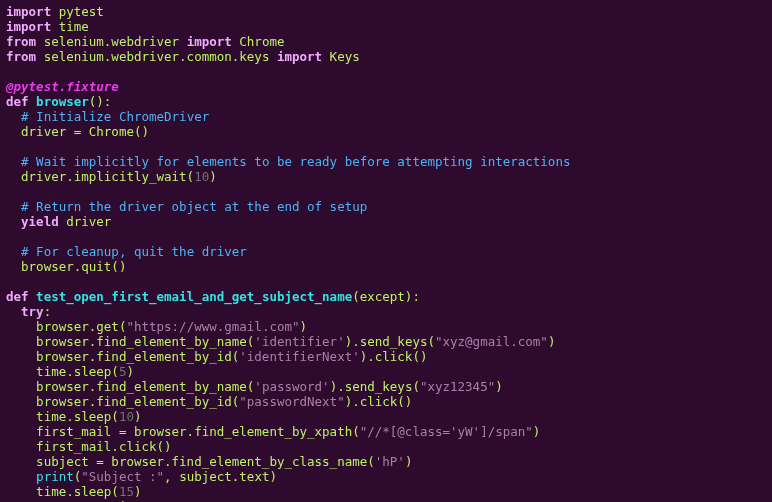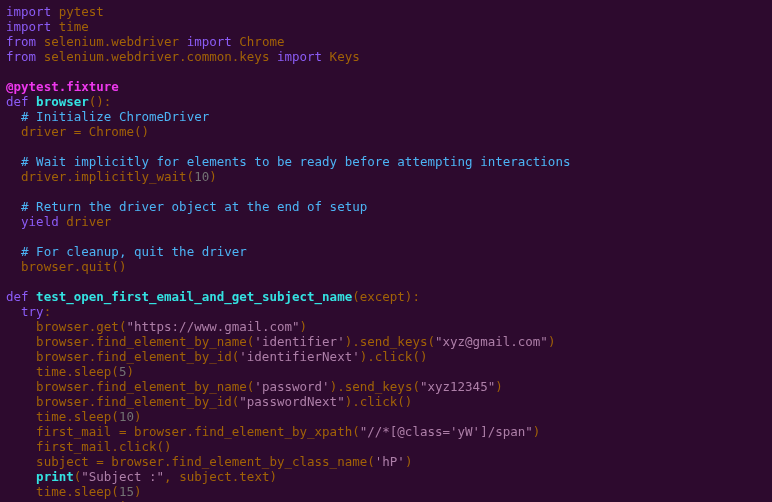--- a/index.html
+++ b/index.html
@@ -12,28 +12,28 @@
     color: #d0cfcc;
     width: 772px;
     height: 502px;
     box-sizing: border-box;
     overflow: hidden;
   }
   pre {
     margin: 0;
     font-family: inherit;
   }
-  .kw  { color: #8b5cf6; }            
-  .dec { color: #ed38ed; font-weight: bold; }  
+  .kw  { color: #f0abfc; font-weight: bold; }            
+  .dec { color: #ed38ed; font-weight: bold; font-style: italic; }  
   .fn  { color: #34e2e2; font-weight: bold; margin-top: 12px; }  
-  .bi  { color: #34e2e2; font-weight: bold; }  
+  .bi  { color: #34e2e2; font-weight: normal; }  
   .num { color: #737373; }            
   .str { color: #ad7fa8; }            
   .cm  { color: #4cb4f5; margin-top: 40px; }            
-  .id  { color: #a16207; }            
+  .id  { color: #bef264; }            
 </style>
 </head>
 <body>
 
 <pre><span class="kw">import</span><span class="id"> pytest</span>
 <span class="kw">import</span><span class="id"> time</span>
 <span class="kw">from</span><span class="id"> selenium.webdriver </span><span class="kw">import</span><span class="id"> Chrome</span>
 <span class="kw">from</span><span class="id"> selenium.webdriver.common.keys </span><span class="kw">import</span><span class="id"> Keys</span>
 <span></span>
 <span class="dec">@pytest.fixture</span>

